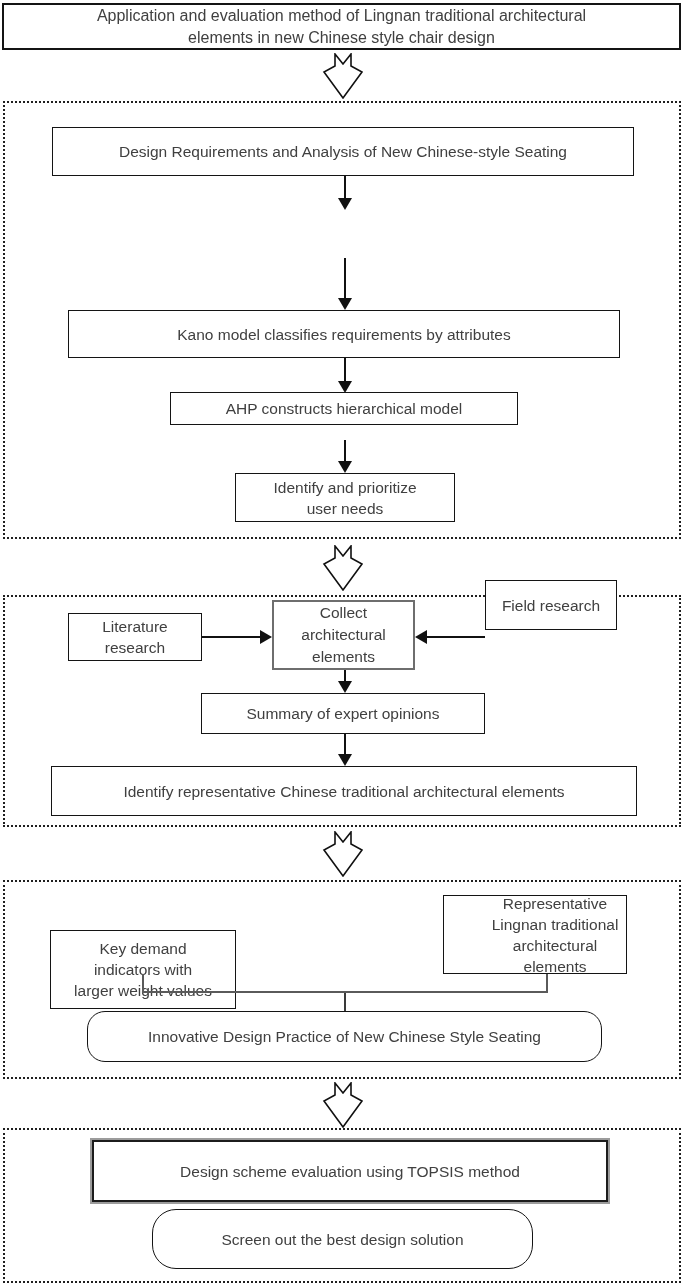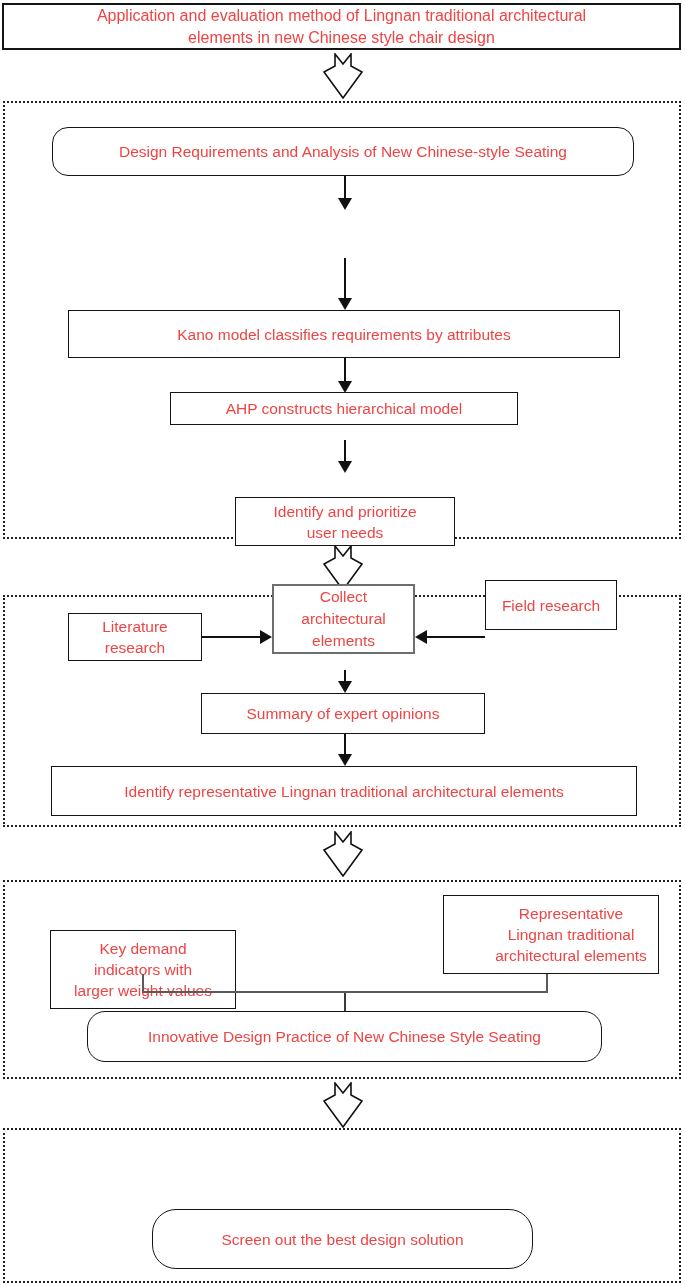--- a/index.html
+++ b/index.html
@@ -1,20 +1,20 @@
 <!DOCTYPE html>
 <html><head>
 <meta charset="utf-8">
 <style>
   html,body { margin:0; padding:0; background:#fff; }
   .canvas {
     position:relative; width:685px; height:1287px;
     background:#fff; overflow:hidden;
     font-family:"Liberation Sans", sans-serif;
-    color:#ef4444;
+    color:#404040;
   }
   .fbox {
     position:absolute; box-sizing:border-box;
     border:1.5px solid #141414; background:#fff;
     display:flex; align-items:center; justify-content:center;
     text-align:center; white-space:pre-line;
     font-size:15.5px; line-height:21px;
   }
   .title {
     border-width:2px; font-size:16px; line-height:21.5px;
@@ -72,75 +72,76 @@
 
   <div class="fbox title" style="left:2px; top:3px; width:679px; height:47px;">Application and evaluation method of Lingnan traditional architectural
 elements in new Chinese style chair design</div>
 
   <svg class="hollow-arrow" style="left:321px; top:53px;" viewBox="0 0 44 46">
     <path d="M14 1 L22 11 L30 1 L30 13 L41 19 L22 45 L3 19 L14 13 Z" fill="#ffffff" stroke="#111111" stroke-width="1.6" stroke-linejoin="miter"></path>
   </svg>
 
   <div class="dotted-section" style="left:3px; top:101px; width:678px; height:438px;"></div>
 
-  <div class="fbox" style="left:52px; top:127px; width:582px; height:49px;border-radius:16px;">Design Requirements and Analysis of New Chinese-style Seating</div>
+  <div class="fbox" style="left:52px; top:127px; width:582px; height:49px;">Design Requirements and Analysis of New Chinese-style Seating</div>
   <div class="conn-v" style="left:337px; top:176px; height:34px;"></div>
 
   <div class="conn-v" style="left:337px; top:258px; height:52px;"></div>
 
   <div class="fbox" style="left:68px; top:310px; width:552px; height:48px;">Kano model classifies requirements by attributes</div>
   <div class="conn-v" style="left:337px; top:358px; height:35px;"></div>
 
   <div class="fbox" style="left:170px; top:392px; width:348px; height:33px;">AHP constructs hierarchical model</div>
   <div class="conn-v" style="left:337px; top:440px; height:33px;"></div>
 
-  <div class="fbox" style="left:235px; top:473px; width:220px; height:49px;margin-top:24px;">Identify and prioritize
+  <div class="fbox" style="left:235px; top:473px; width:220px; height:49px;">Identify and prioritize
 user needs</div>
 
   <svg class="hollow-arrow" style="left:321px; top:545px;" viewBox="0 0 44 46">
     <path d="M14 1 L22 11 L30 1 L30 13 L41 19 L22 45 L3 19 L14 13 Z" fill="#ffffff" stroke="#111111" stroke-width="1.6" stroke-linejoin="miter"></path>
   </svg>
 
   <div class="dotted-section" style="left:3px; top:595px; width:678px; height:232px;"></div>
 
   <div class="fbox" style="left:68px; top:613px; width:134px; height:48px;">Literature
 research</div>
-  <div class="fbox collect" style="left:272px; top:584px; width:143px; height:70px;">Collect
+  <div class="fbox collect" style="left:272px; top:600px; width:143px; height:70px;">Collect
 architectural
 elements</div>
   <div class="fbox" style="left:485px; top:580px; width:132px; height:50px;">Field research</div>
 
   <div class="conn-h to-right" style="left:202px; top:629px; width:70px;"></div>
   <div class="conn-h to-left" style="left:415px; top:629px; width:70px;"></div>
 
   <div class="conn-v" style="left:337px; top:670px; height:23px;"></div>
   <div class="fbox" style="left:201px; top:693px; width:284px; height:41px;">Summary of expert opinions</div>
 
   <div class="conn-v" style="left:337px; top:734px; height:32px;"></div>
-  <div class="fbox" style="left:51px; top:766px; width:586px; height:50px;">Identify representative Lingnan traditional architectural elements</div>
+  <div class="fbox" style="left:51px; top:766px; width:586px; height:50px;">Identify representative Chinese traditional architectural elements</div>
 
   <svg class="hollow-arrow" style="left:321px; top:831px;" viewBox="0 0 44 46">
     <path d="M14 1 L22 11 L30 1 L30 13 L41 19 L22 45 L3 19 L14 13 Z" fill="#ffffff" stroke="#111111" stroke-width="1.6" stroke-linejoin="miter"></path>
   </svg>
 
   <div class="dotted-section" style="left:3px; top:880px; width:678px; height:199px;"></div>
 
   <div class="fbox" style="left:50px; top:895px; width:186px; height:79px;margin-top:35px;">Key demand
 indicators with
 larger weight values</div>
-  <div class="fbox" style="left:443px; top:895px; width:216px; height:79px;padding-left:40px;">Representative
+  <div class="fbox" style="left:443px; top:895px; width:184px; height:79px;padding-left:40px;">Representative
 Lingnan traditional
 architectural elements</div>
 
   <div class="bracket" style="left:142px; top:974px; width:406px; height:19px;"></div>
   <div class="stem" style="left:344px; top:993px; height:18px;"></div>
 
   <div class="fbox" style="left:87px; top:1011px; width:515px; height:51px;border-radius:18px;">Innovative Design Practice of New Chinese Style Seating</div>
 
   <svg class="hollow-arrow" style="left:321px; top:1082px;" viewBox="0 0 44 46">
     <path d="M14 1 L22 11 L30 1 L30 13 L41 19 L22 45 L3 19 L14 13 Z" fill="#ffffff" stroke="#111111" stroke-width="1.6" stroke-linejoin="miter"></path>
   </svg>
 
   <div class="dotted-section" style="left:3px; top:1128px; width:678px; height:155px;"></div>
 
+  <div class="fbox topsis" style="left:92px; top:1140px; width:516px; height:62px;">Design scheme evaluation using TOPSIS method</div>
   <div class="fbox" style="left:152px; top:1209px; width:381px; height:60px;border-radius:24px;">Screen out the best design solution</div>
 
 </div>
 
 </body></html>

